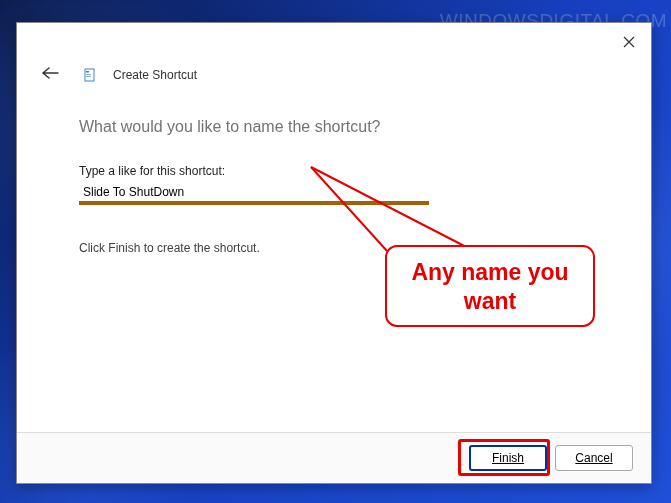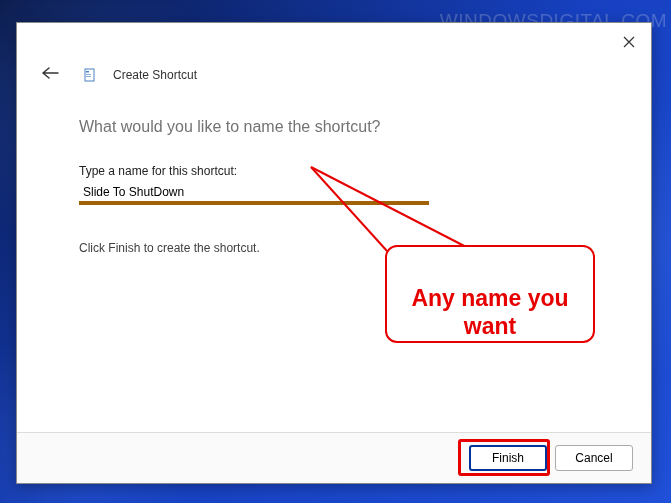--- a/index.html
+++ b/index.html
@@ -123,20 +123,21 @@
       color: #404040;
       margin-top: 36px;
     }
     .button-bar {
       border-top: 1px solid #ddd;
       padding: 12px 18px;
       display: flex;
       justify-content: flex-end;
       gap: 8px;
       background: #fafafa;
+      text-decoration: underline;
     }
     .btn {
       min-width: 78px;
       height: 26px;
       border: 1px solid #aaa;
       background: #fff;
       font-size: 12px;
       cursor: pointer;
       padding: 0 14px;
       border-radius: 3px;
@@ -155,33 +156,33 @@
       bottom: 7px;
       right: 101px;
       width: 92px;
       height: 37px;
     }
     .callout {
       position: absolute;
       right: 56px;
       top: 222px;
       width: 210px;
-      height: 98px;
+      height: 82px;
       border: 2px solid #e60000;
       border-radius: 12px;
       background: #fff;
       display: flex;
-      align-items: flex-end;
+      align-items: flex-start;
       justify-content: center;
       text-align: center;
       color: #e60000;
       font-size: 23px;
       font-weight: bold;
       line-height: 1.25;
-      padding: 0;
+      padding: 11px;
     }
     .callout-tail {
       position: absolute;
       pointer-events: none;
     }
   </style>
 </head>
 <body>
 
 <div class="bg-curve bg-c1"></div>
@@ -213,21 +214,21 @@
           <rect x="3" y="6" width="5" height="1" fill="#8ab0d8"></rect>
           <rect x="3" y="8" width="5" height="1" fill="#8ab0d8"></rect>
         </svg>
     </span>
     <span class="dialog-label">Create Shortcut</span>
   </div>
 
   <div class="content">
     <div class="heading">What would you like to name the shortcut?</div>
 
-    <div class="field-label">Type a name for this shortcut:</div>
+    <div class="field-label">Type a like for this shortcut:</div>
     <input type="text" class="text-input" value="Slide To ShutDown" style="">
 
     <div class="instruction">Click Finish to create the shortcut.</div>
   </div>
 
   <div class="button-bar">
     <button class="btn btn-primary">Finish</button>
     <button class="btn">Cancel</button>
   </div>
 

